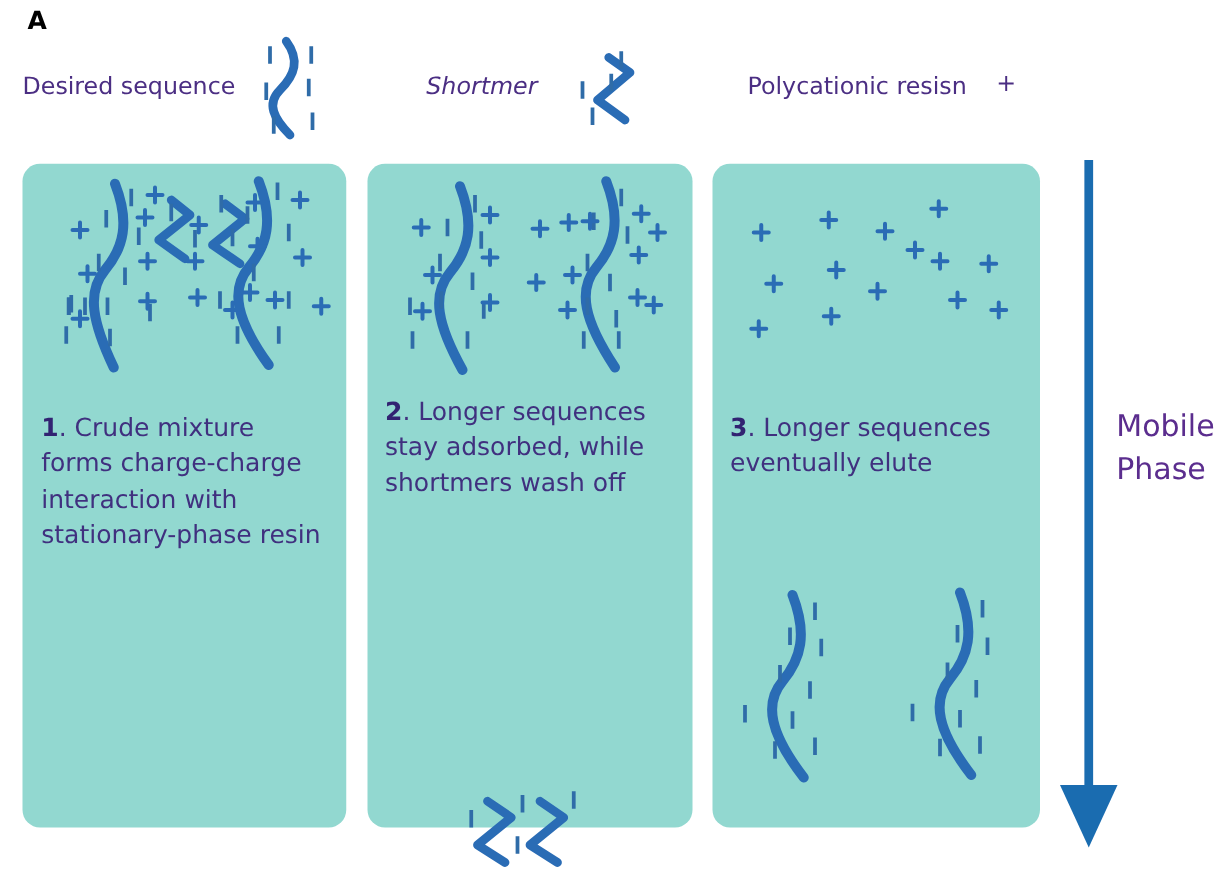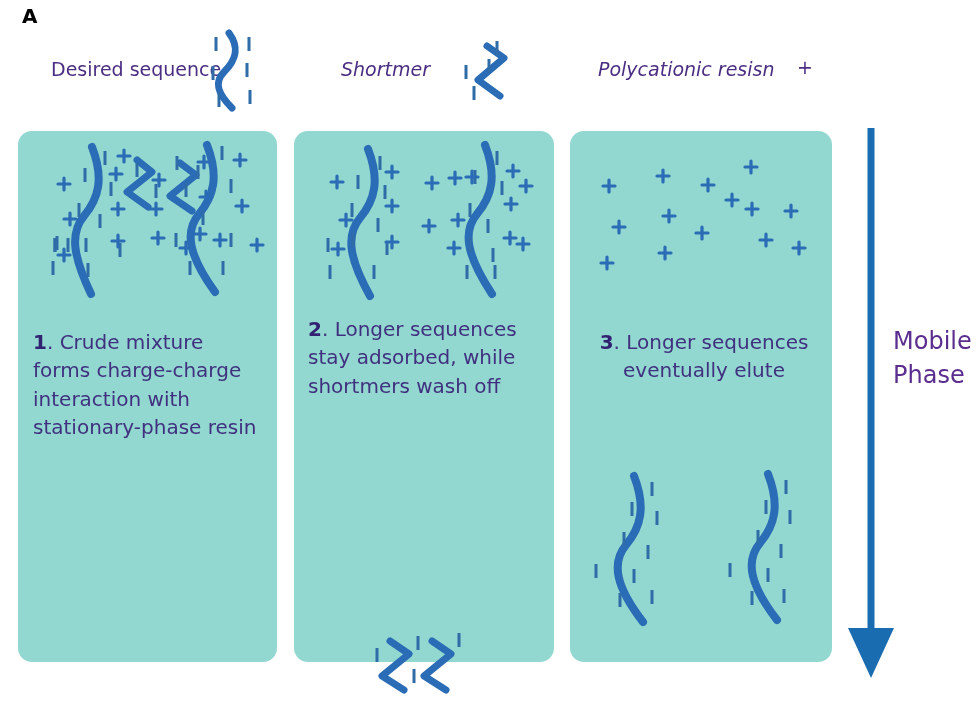--- a/index.html
+++ b/index.html
@@ -74,25 +74,25 @@
     pointer-events: none;
   }
 </style>
 </head>
 <body>
 
 <div id="stage">
 
   <div class="panel-label">A</div>
 
-  <div class="legend-text" style="left:18px; top:60px;margin-left:33px;">Desired sequence</div>
+  <div class="legend-text" style="left:18px; top:60px;">Desired sequence</div>
 
   <div class="legend-text" style="left:341px; top:60px;font-style:italic;">Shortmer</div>
 
-  <div class="legend-text" style="left:598px; top:60px;font-style:italic;">Polycationic resisn</div>
+  <div class="legend-text" style="left:598px; top:60px;">Polycationic resisn</div>
 
   <div class="legend-text legend-plus" style="left:797px; top:58px;">+</div>
 
   <div class="column" style="left:18px; top:131px; width:259px; height:531px;"></div>
   <div class="column" style="left:294px; top:131px; width:260px; height:531px;"></div>
   <div class="column" style="left:570px; top:131px; width:262px; height:531px;"></div>
 
   <svg class="ovl" viewBox="0 0 979 704">
     <defs>
       <g id="tickmark">
@@ -378,19 +378,19 @@
 
   <div class="step-caption" style="left:33px; top:328px; width:235px;"><span class="step-num">1</span><span>. Crude mixture
 forms charge-charge
 interaction with
 stationary-phase resin</span></div>
 
   <div class="step-caption" style="left:308px; top:315px; width:238px;"><span class="step-num">2</span><span>. Longer sequences
 stay adsorbed, while
 shortmers wash off</span></div>
 
-  <div class="step-caption" style="left:584px; top:328px; width:240px;text-align:center;"><span class="step-num">3</span><span>. Longer sequences
+  <div class="step-caption" style="left:584px; top:328px; width:240px;"><span class="step-num">3</span><span>. Longer sequences
 eventually elute</span></div>
 
   <div class="mobile-phase-label">Mobile
 Phase</div>
 
 </div>
 
 </body></html>

